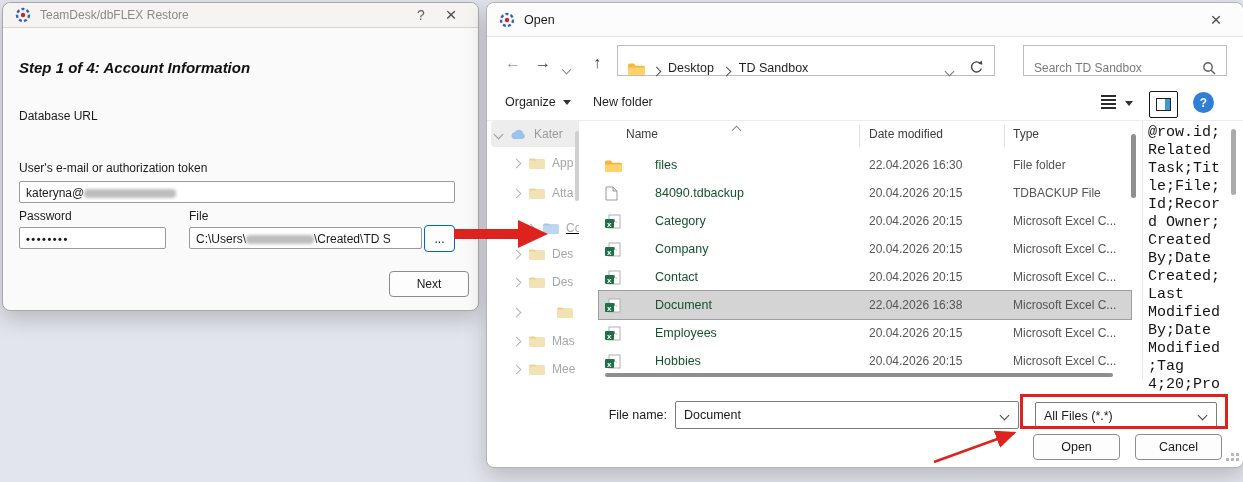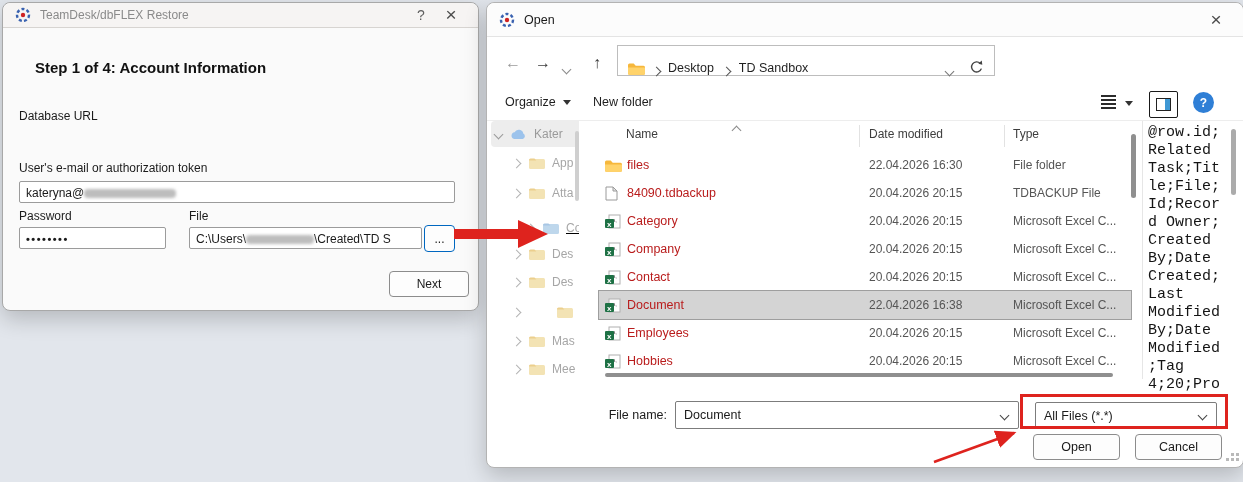--- a/index.html
+++ b/index.html
@@ -55,21 +55,21 @@
   .side-row{position:absolute;height:20px;display:flex;align-items:center;white-space:nowrap;}
   .side-row .lbl{font-size:12px;color:#a6a6a6;margin-left:7px;}
   .side-row .chv{border-color:#b3b3b3;}
   #side-root-bg{left:4px;top:0px;width:96px;height:26px;background:#ededed;border-radius:4px;}
   
   .col-hdr{font-size:12px;color:#3d3d3d;}
   .hdr-div{width:1px;background:#e2e2e2;}
   .file-row{position:absolute;left:112px;width:532px;height:28px;display:flex;align-items:center;}
   .file-row.sel{background:#d4d4d4;outline:1px solid #9e9e9e;}
   .file-row .icon-cell{width:22px;margin-left:6px;display:flex;align-items:center;}
-  .file-row .nm{font-size:12.5px;color:#b91c1c;}
+  .file-row .nm{font-size:12.5px;color:#14532d;margin-left:28px;}
   .file-row .dt{position:absolute;left:270px;font-size:12px;color:#555;}
   .file-row .tp{position:absolute;left:414px;font-size:12px;color:#555;}
   .scroll-thumb{background:#8f8f8f;border-radius:3px;}
   #preview-pane{font-family:Liberation Mono, monospace;font-size:15px;line-height:18px;
     color:#141414;white-space:pre;}
   
   .combo{background:#fff;border:1px solid #7c7c7c;border-radius:2px;box-sizing:border-box;display:flex;align-items:center;}
   .combo .val{font-size:12.5px;color:#1a1a1a;padding-left:8px;flex:1;white-space:nowrap;overflow:hidden;}
   .combo .chv{margin-right:10px;border-color:#444;}
   
@@ -84,21 +84,21 @@
   <div class="abs" id="restore-title">
     <svg width="16" height="16">
       <circle cx="8" cy="8" r="6" fill="none" stroke="#3a62b0" stroke-width="2.4" stroke-dasharray="3 2.2"></circle>
       <circle cx="8" cy="8" r="2.2" fill="#cf2222"></circle>
     </svg>
     <span class="title-text">TeamDesk/dbFLEX Restore</span>
     <span class="tb-btn">?</span>
     <span class="tb-btn tb-close">×</span>
   </div>
 
-  <div class="abs heading" style="left:32px;top:56px;">Step 1 of 4: Account Information</div>
+  <div class="abs heading" style="left:16px;top:56px;font-style:italic;">Step 1 of 4: Account Information</div>
 
   <div class="abs fld-label" style="left:16px;top:106px;">Database URL</div>
 
   <div class="abs txtbox" style="left:16px;top:178px;width:436px;">
     <span>kateryna@</span><span class="smudge" style="width:92px;"></span>
   </div>
   <div class="abs fld-label" style="left:16px;top:158px;">User's e-mail or authorization token</div>
 
   <div class="abs fld-label" style="left:16px;top:206px;">Password</div>
   <div class="abs fld-label" style="left:186px;top:206px;">File</div>
@@ -137,20 +137,28 @@
     <span class="chv r" style="margin:0 9px;"></span>
     <span class="crumb">TD Sandbox</span>
     <span style="flex:1;"></span>
     <span class="chv d" style="margin-right:16px;border-color:#777;"></span>
     <svg width="15" height="15" viewBox="0 0 16 16">
       <path d="M13.2 9.2 a5.4 5.4 0 1 1 -1.2 -5.6" fill="none" stroke="#444" stroke-width="1.5"></path>
       <polygon points="13.6,0.6 14.2,5.0 9.9,3.9" fill="#444"></polygon>
     </svg>
   </div>
 
+  <div class="abs barbox" id="search-box" style="left:536px;top:42px;width:204px;height:31px;padding:0 10px;">
+    <span class="ph">Search TD Sandbox</span>
+    <span style="flex:1;"></span>
+    <svg width="14" height="14" viewBox="0 0 14 14">
+      <circle cx="6" cy="6" r="4.2" fill="none" stroke="#5f5f5f" stroke-width="1.4"></circle>
+      <line x1="9.2" y1="9.2" x2="13" y2="13" stroke="#5f5f5f" stroke-width="1.4"></line>
+    </svg>
+  </div>
 
   <div class="abs" style="left:18px;top:92px;display:flex;align-items:center;gap:7px;">
     <span class="tool-label">Organize</span>
     <span class="tri-down"></span>
   </div>
   <div class="abs tool-label" style="left:106px;top:92px;">New folder</div>
   <div class="abs bars" style="left:614px;top:92px;"></div>
   <span class="abs tri-down" style="left:638px;top:98px;"></span>
   <div class="abs" id="pane-toggle" style="left:662px;top:88px;">
     <span class="inner">

